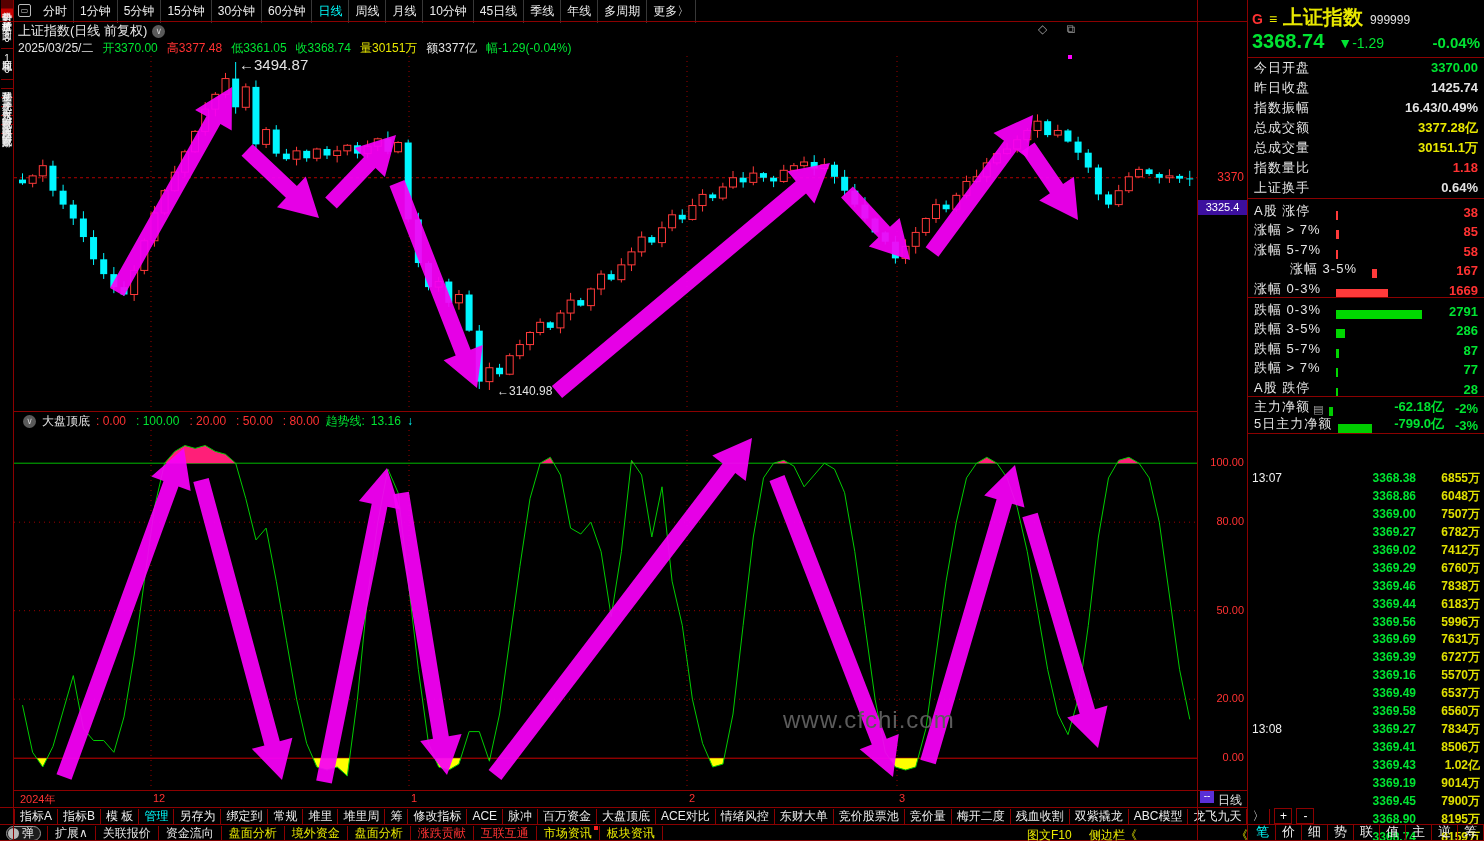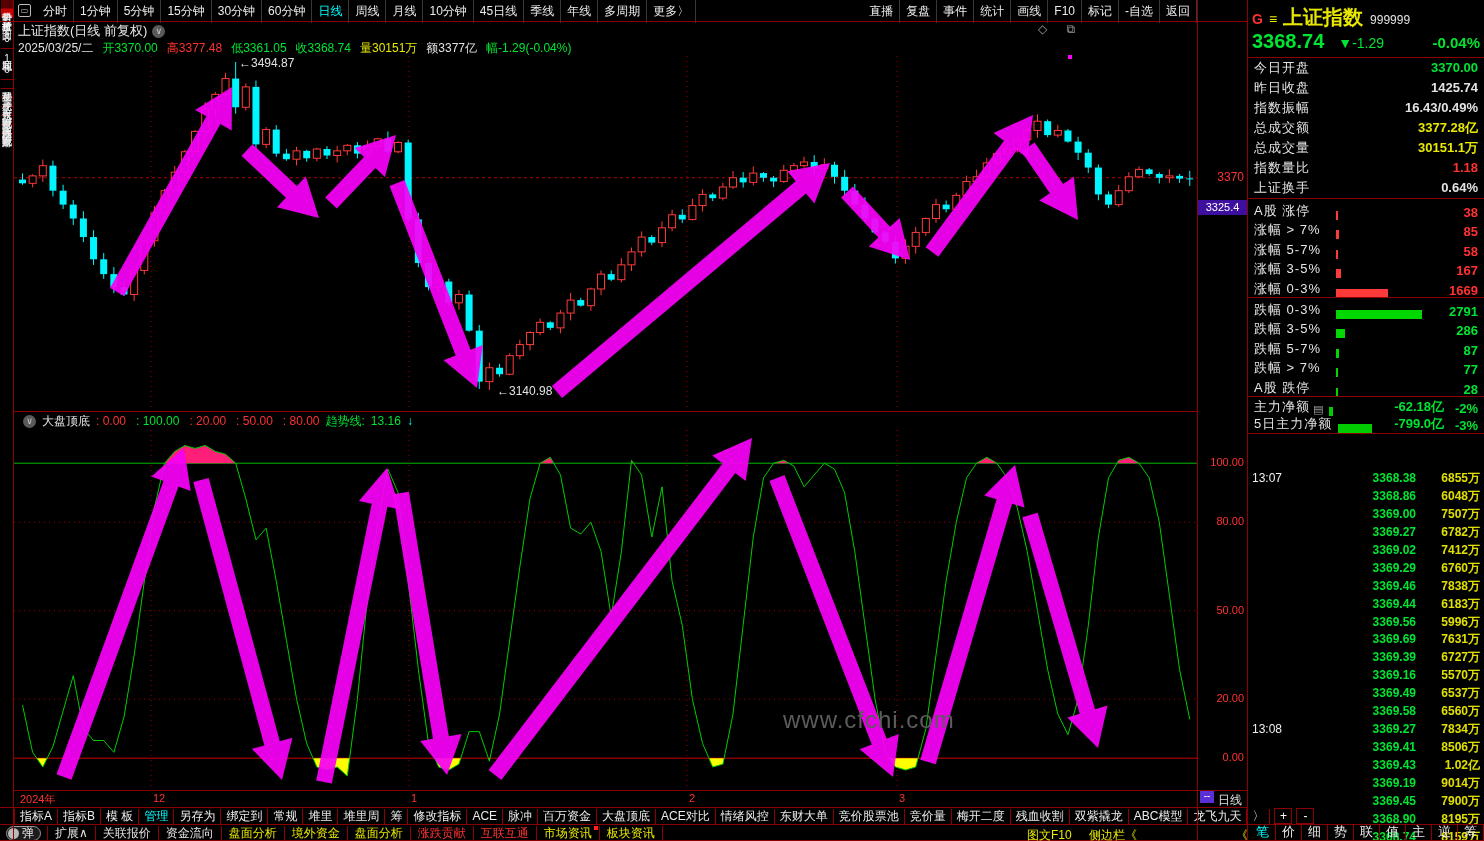--- a/index.html
+++ b/index.html
@@ -94,31 +94,20 @@
         <span class="menu-item">周线</span>
         <span class="menu-item">月线</span>
         <span class="menu-item">10分钟</span>
         <span class="menu-item">45日线</span>
         <span class="menu-item">季线</span>
         <span class="menu-item">年线</span>
         <span class="menu-item">多周期</span>
         <span class="menu-item">更多〉</span>
       </span>
     <span class="spacer"></span>
-    <span id="menu-right" style="display:flex">
-        <span class="menu-item">直播</span>
-        <span class="menu-item">复盘</span>
-        <span class="menu-item">事件</span>
-        <span class="menu-item">统计</span>
-        <span class="menu-item">画线</span>
-        <span class="menu-item">F10</span>
-        <span class="menu-item">标记</span>
-        <span class="menu-item">-自选</span>
-        <span class="menu-item">返回</span>
-      </span>
   </div>
 
   <div class="abs" id="title-row">
     <span>上证指数(日线 前复权)</span>
     <span class="circ">∨</span>
   </div>
   <div class="abs corner-icons" style="left:1038px;top:22px;">◇ ⧉</div>
 
   <div class="abs" id="info-row">
       <span class="c-w">2025/03/25/二</span>
@@ -419,21 +408,21 @@
         <polygon points="193.3,482.1 264.4,745.4 251.8,748.8 282.0,780.0 292.4,737.8 279.8,741.2 208.7,477.9" fill="#f800f8" fill-opacity="0.93"></polygon>
         <polygon points="331.8,783.6 387.4,506.8 400.1,509.4 387.0,468.0 358.9,501.1 371.7,503.7 316.2,780.4" fill="#f800f8" fill-opacity="0.93"></polygon>
         <polygon points="393.1,494.3 433.0,738.8 420.2,740.9 447.0,775.0 461.6,734.1 448.8,736.2 408.9,491.7" fill="#f800f8" fill-opacity="0.93"></polygon>
         <polygon points="501.4,779.9 735.3,473.1 745.7,481.0 752.0,438.0 712.3,455.5 722.6,463.4 488.6,770.1" fill="#f800f8" fill-opacity="0.93"></polygon>
         <polygon points="769.5,480.9 871.8,744.5 859.7,749.2 893.0,777.0 898.8,734.0 886.7,738.7 784.5,475.1" fill="#f800f8" fill-opacity="0.93"></polygon>
         <polygon points="935.7,764.2 1012.0,503.7 1024.5,507.4 1015.0,465.0 984.2,495.6 996.6,499.2 920.3,759.8" fill="#f800f8" fill-opacity="0.93"></polygon>
         <polygon points="1022.3,517.2 1079.7,713.8 1067.2,717.4 1098.0,748.0 1107.5,705.6 1095.0,709.3 1037.7,512.8" fill="#f800f8" fill-opacity="0.93"></polygon>
       </g>
     </svg>
 
-  <div class="abs c-w" style="left:239px;top:56px;font-size:12px;">←3494.87</div>
+  <div class="abs c-w" style="left:239px;top:56px;font-size:15px;">←3494.87</div>
   <div class="abs c-w" style="left:497px;top:384px;font-size:12px;">←3140.98</div>
   <div class="dot-magenta" style="left:1068px;top:55px;"></div>
 
   <div class="abs" id="ind-header">
     <span class="circ">∨</span>
     <span class="c-w">大盘顶底</span>
     <span id="ind-params" style="display:flex;gap:10px;">
         <span class="c-r">: 0.00</span>
         <span class="c-g">: 100.00</span>
         <span class="c-r">: 20.00</span>
@@ -571,21 +560,21 @@
         <span class="qlabel" style="width: 76px;">涨幅 &gt; 7%</span>
         <span class="sbar" style="width: 3px; background: rgb(255, 58, 58);"></span>
         <span class="qval c-r">85</span>
       </div>
       <div class="srow" style="top: 239.2px;">
         <span class="qlabel" style="width: 76px;">涨幅 5-7%</span>
         <span class="sbar" style="width: 2px; background: rgb(255, 58, 58);"></span>
         <span class="qval c-r">58</span>
       </div>
       <div class="srow" style="top: 258.8px;">
-        <span class="qlabel" style="width: 76px;">涨幅 3-5%</span>
+        <span class="qlabel" style="width: 76px; margin-left: 36px;">涨幅 3-5%</span>
         <span class="sbar" style="width: 5px; background: rgb(255, 58, 58);"></span>
         <span class="qval c-r">167</span>
       </div>
       <div class="srow" style="top: 278.4px;">
         <span class="qlabel" style="width: 76px;">涨幅 0-3%</span>
         <span class="sbar" style="width: 52px; background: rgb(255, 58, 58);"></span>
         <span class="qval c-r">1669</span>
       </div>
     </div>
   <div id="dec-rows">

